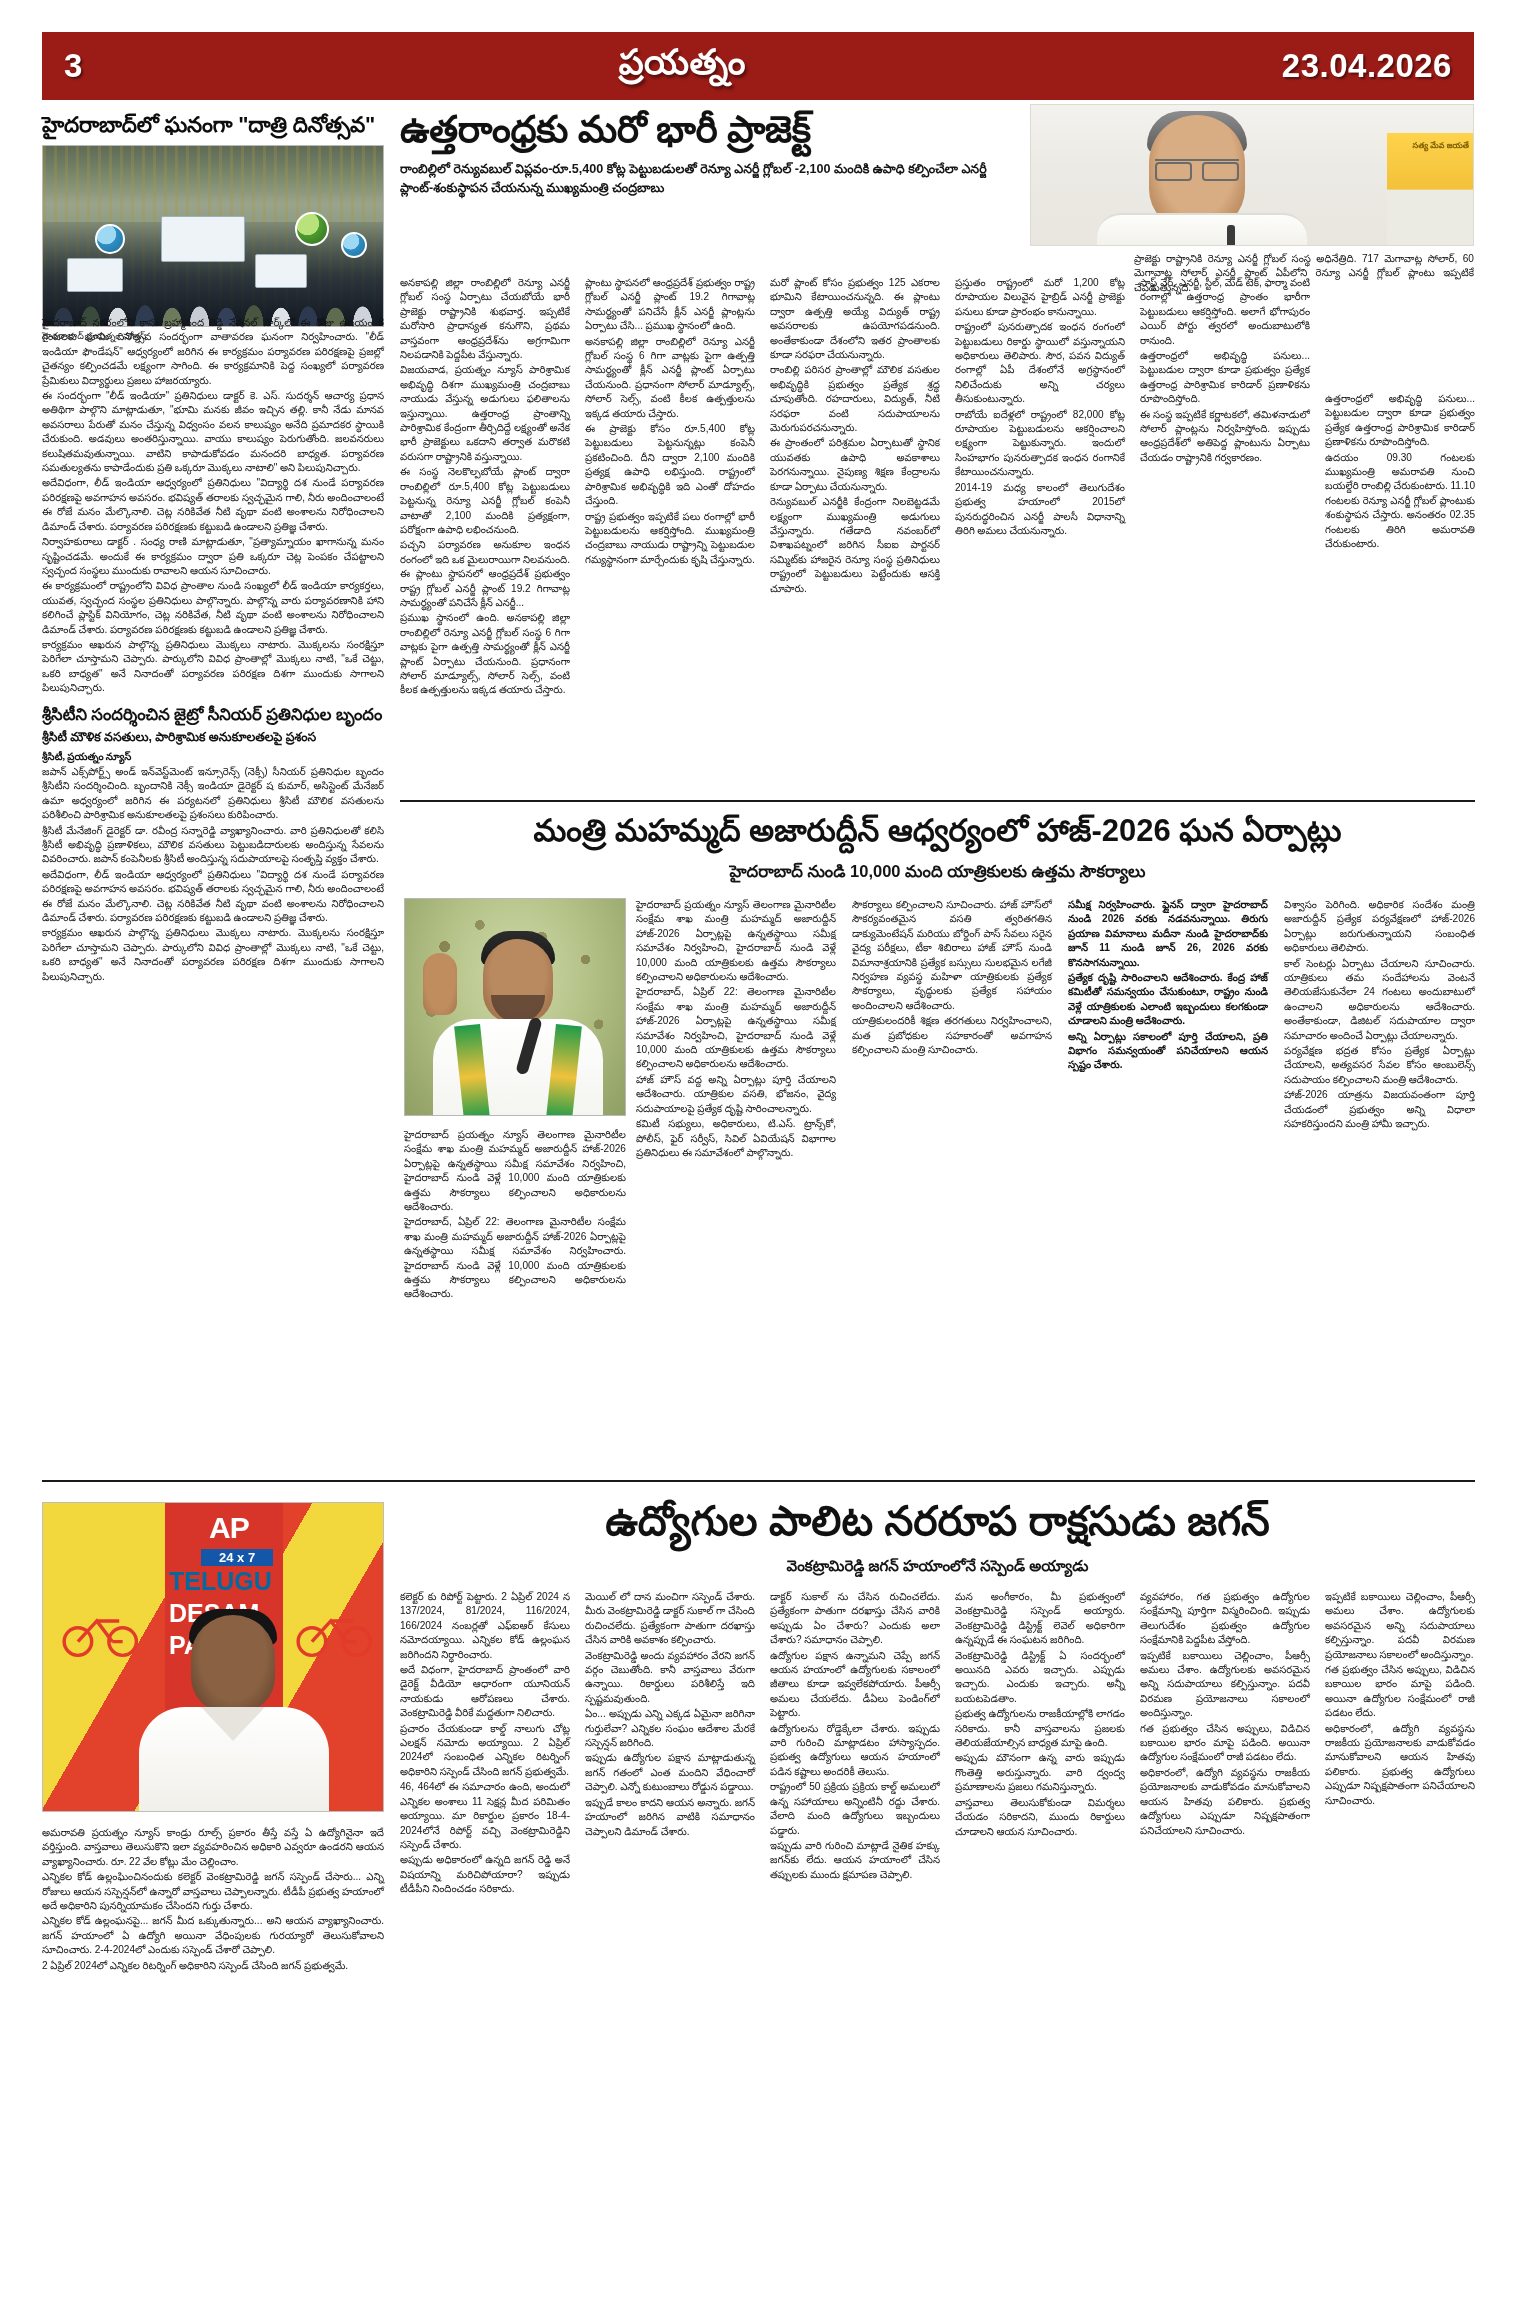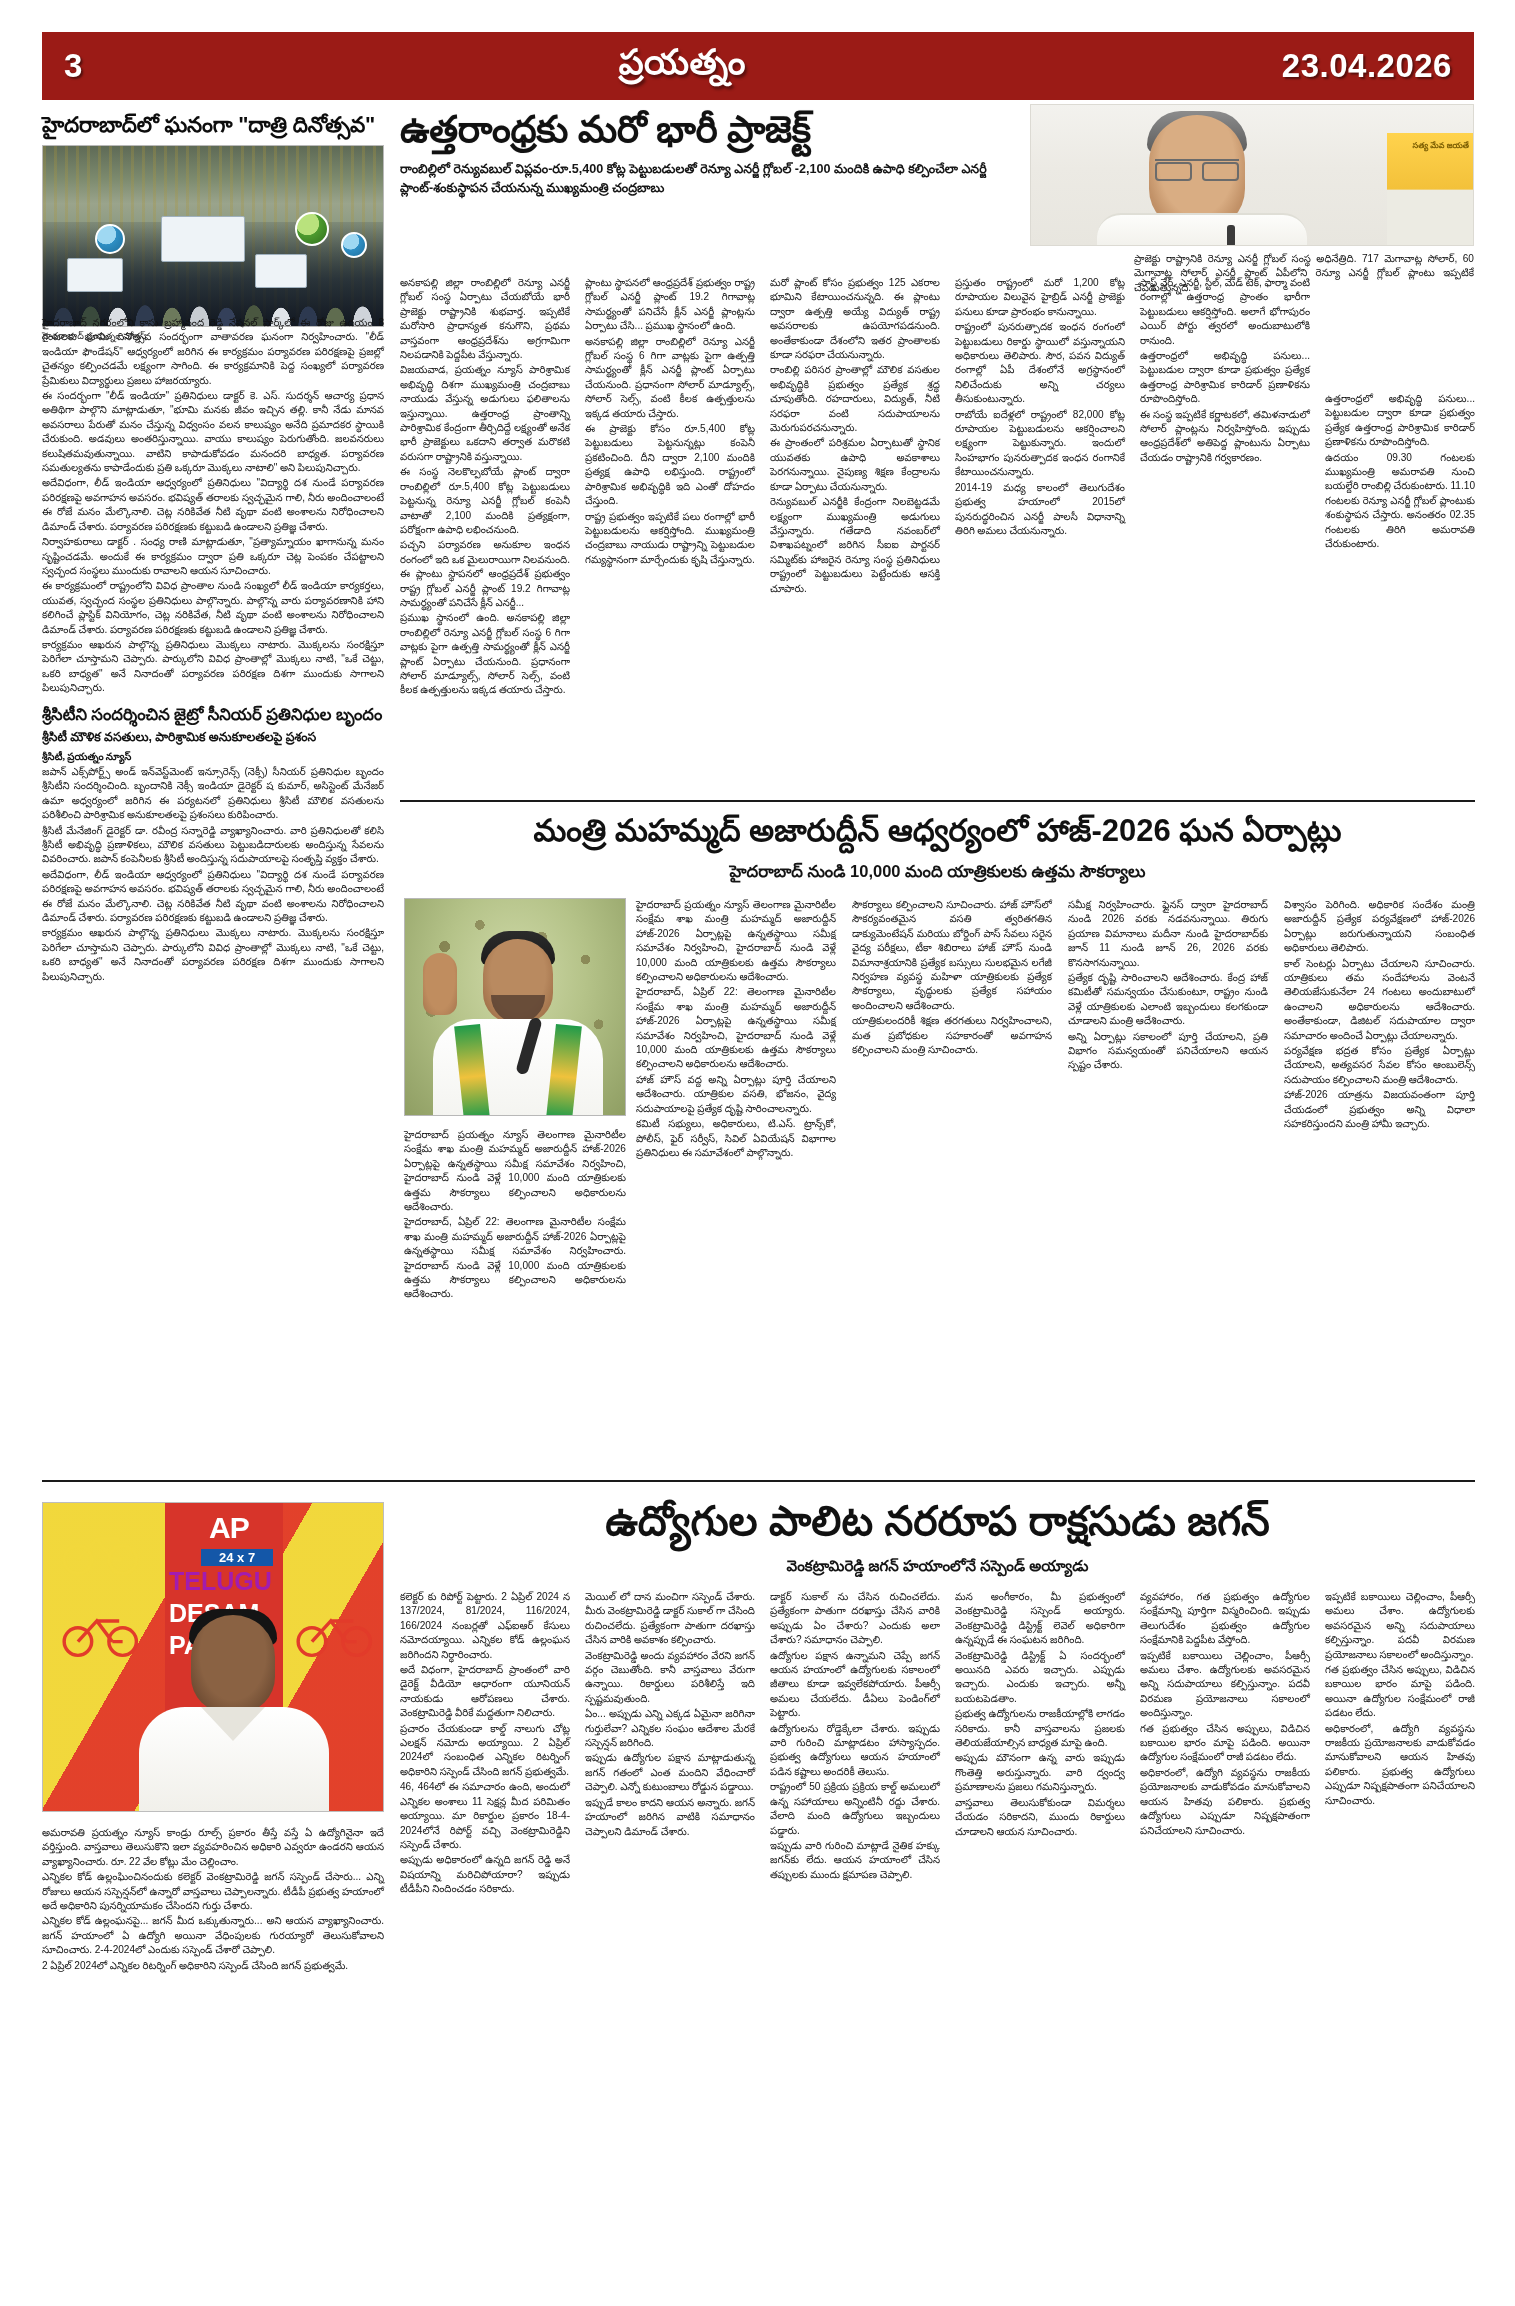--- a/index.html
+++ b/index.html
@@ -310,40 +310,40 @@
     background:#2a2a2a; border-radius:6px; transform: rotate(16deg);
   }
   #azha-photo .hand {
     position:absolute; left:18px; top:54px; width:34px; height:62px;
     background: radial-gradient(ellipse at 50% 40%, #c08d5f 0 60%, #a5754d 100%);
     border-radius: 17px 17px 12px 12px;
   }
 
   #h-c1 { left: 636px;  top: 898px;  width: 200px; }
   #h-c2 { left: 852px;  top: 898px;  width: 200px; }
-  #h-c3 { left: 1068px; top: 898px;  width: 200px; }
+  #h-c3 { left: 1068px; top: 898px;  width: 200px; font-weight: bold; }
   #h-c4 { left: 1284px; top: 898px;  width: 191px; }
   #h-c0 { left: 404px;  top: 1128px; width: 222px; }
 
   
   #tdp-photo {
     position: absolute;
     left: 42px; top: 1502px;
     width: 342px; height: 310px;
     background: #e8d23a;
     overflow: hidden;
     border: 1px solid #bdbdbd;
   }
   #tdp-photo .yellowblock{position:absolute;left:0;top:0;width:100%;height:100%;
     background: linear-gradient(120deg,#f2d83c 0 34%, #e23b2a 34% 52%, #f2d83c 52% 70%, #e23b2a 70% 100%);
     opacity:.96;}
   #tdp-photo .redpanel{position:absolute;left:122px;top:0;width:118px;height:100%;background:#d7342a;}
   #tdp-photo .ap{position:absolute;left:166px;top:8px;color:#fff;font-size:30px;font-weight:bold;letter-spacing:-1px;}
   #tdp-photo .t24{position:absolute;left:158px;top:46px;background:#1457a8;color:#fff;font-size:13px;font-weight:bold;padding:1px 18px;}
-  #tdp-photo .telugu{position:absolute;left:126px;top:64px;color:#a21caf;font-size:25px;font-weight:bold;letter-spacing:0px;}
+  #tdp-photo .telugu{position:absolute;left:126px;top:64px;color:#0369a1;font-size:25px;font-weight:bold;letter-spacing:0px;}
   #tdp-photo .desam{position:absolute;left:126px;top:96px;color:#fff;font-size:25px;font-weight:bold;}
   #tdp-photo .party{position:absolute;left:126px;top:128px;color:#fff;font-size:25px;font-weight:bold;}
   #tdp-photo .cycle{
     position:absolute; left:16px; top:22px; width:86px; height:52px;
     border:0;
   }
   #tdp-photo .cycle2{position:absolute;left:16px;top:104px;width:86px;height:52px;}
   #tdp-photo .cycle3{position:absolute;left:250px;top:104px;width:86px;height:52px;}
   #tdp-photo .person{
     position:absolute; left:96px; top:112px; width:190px; height:200px;

